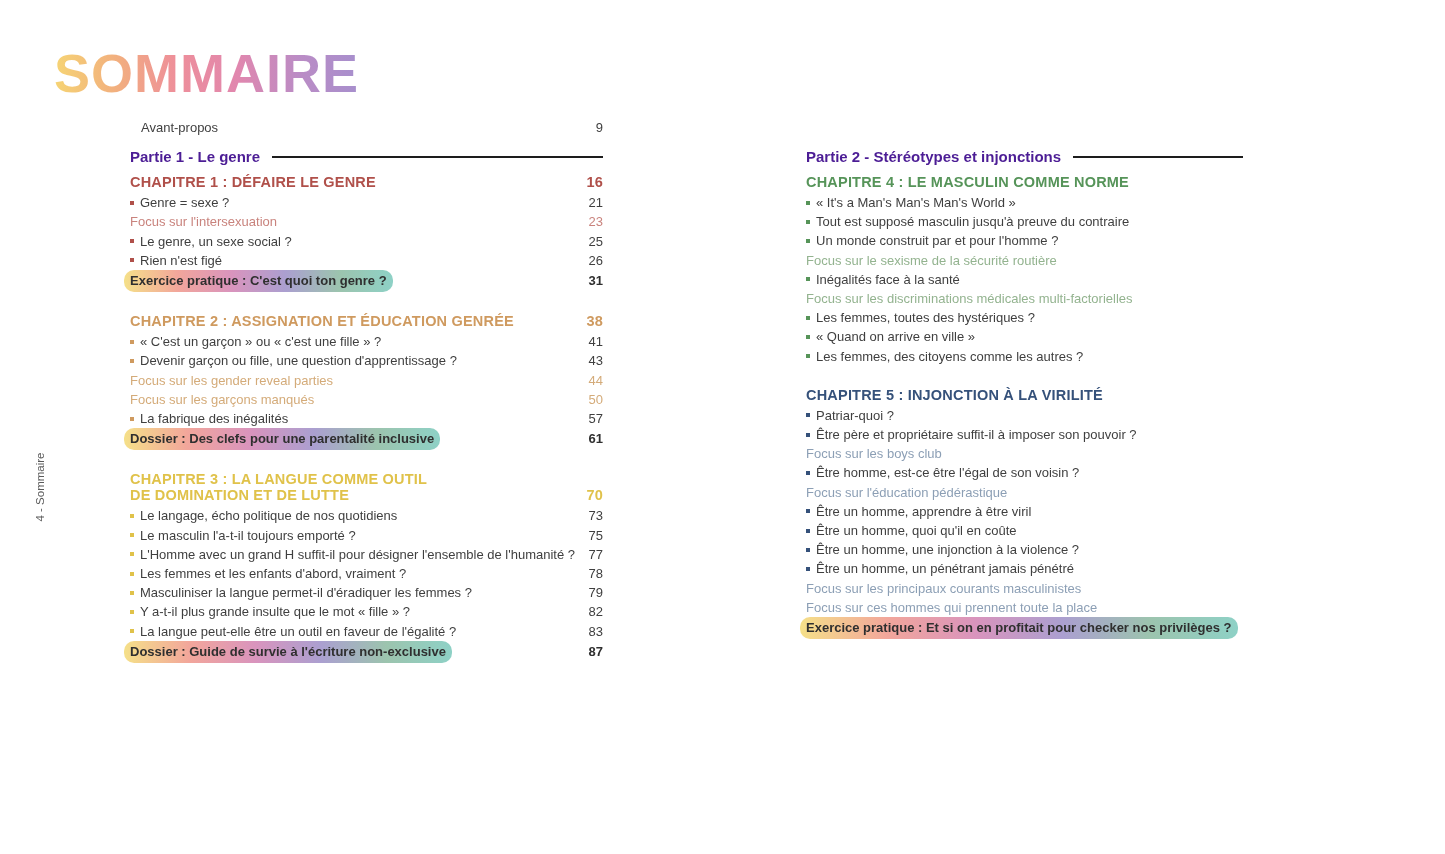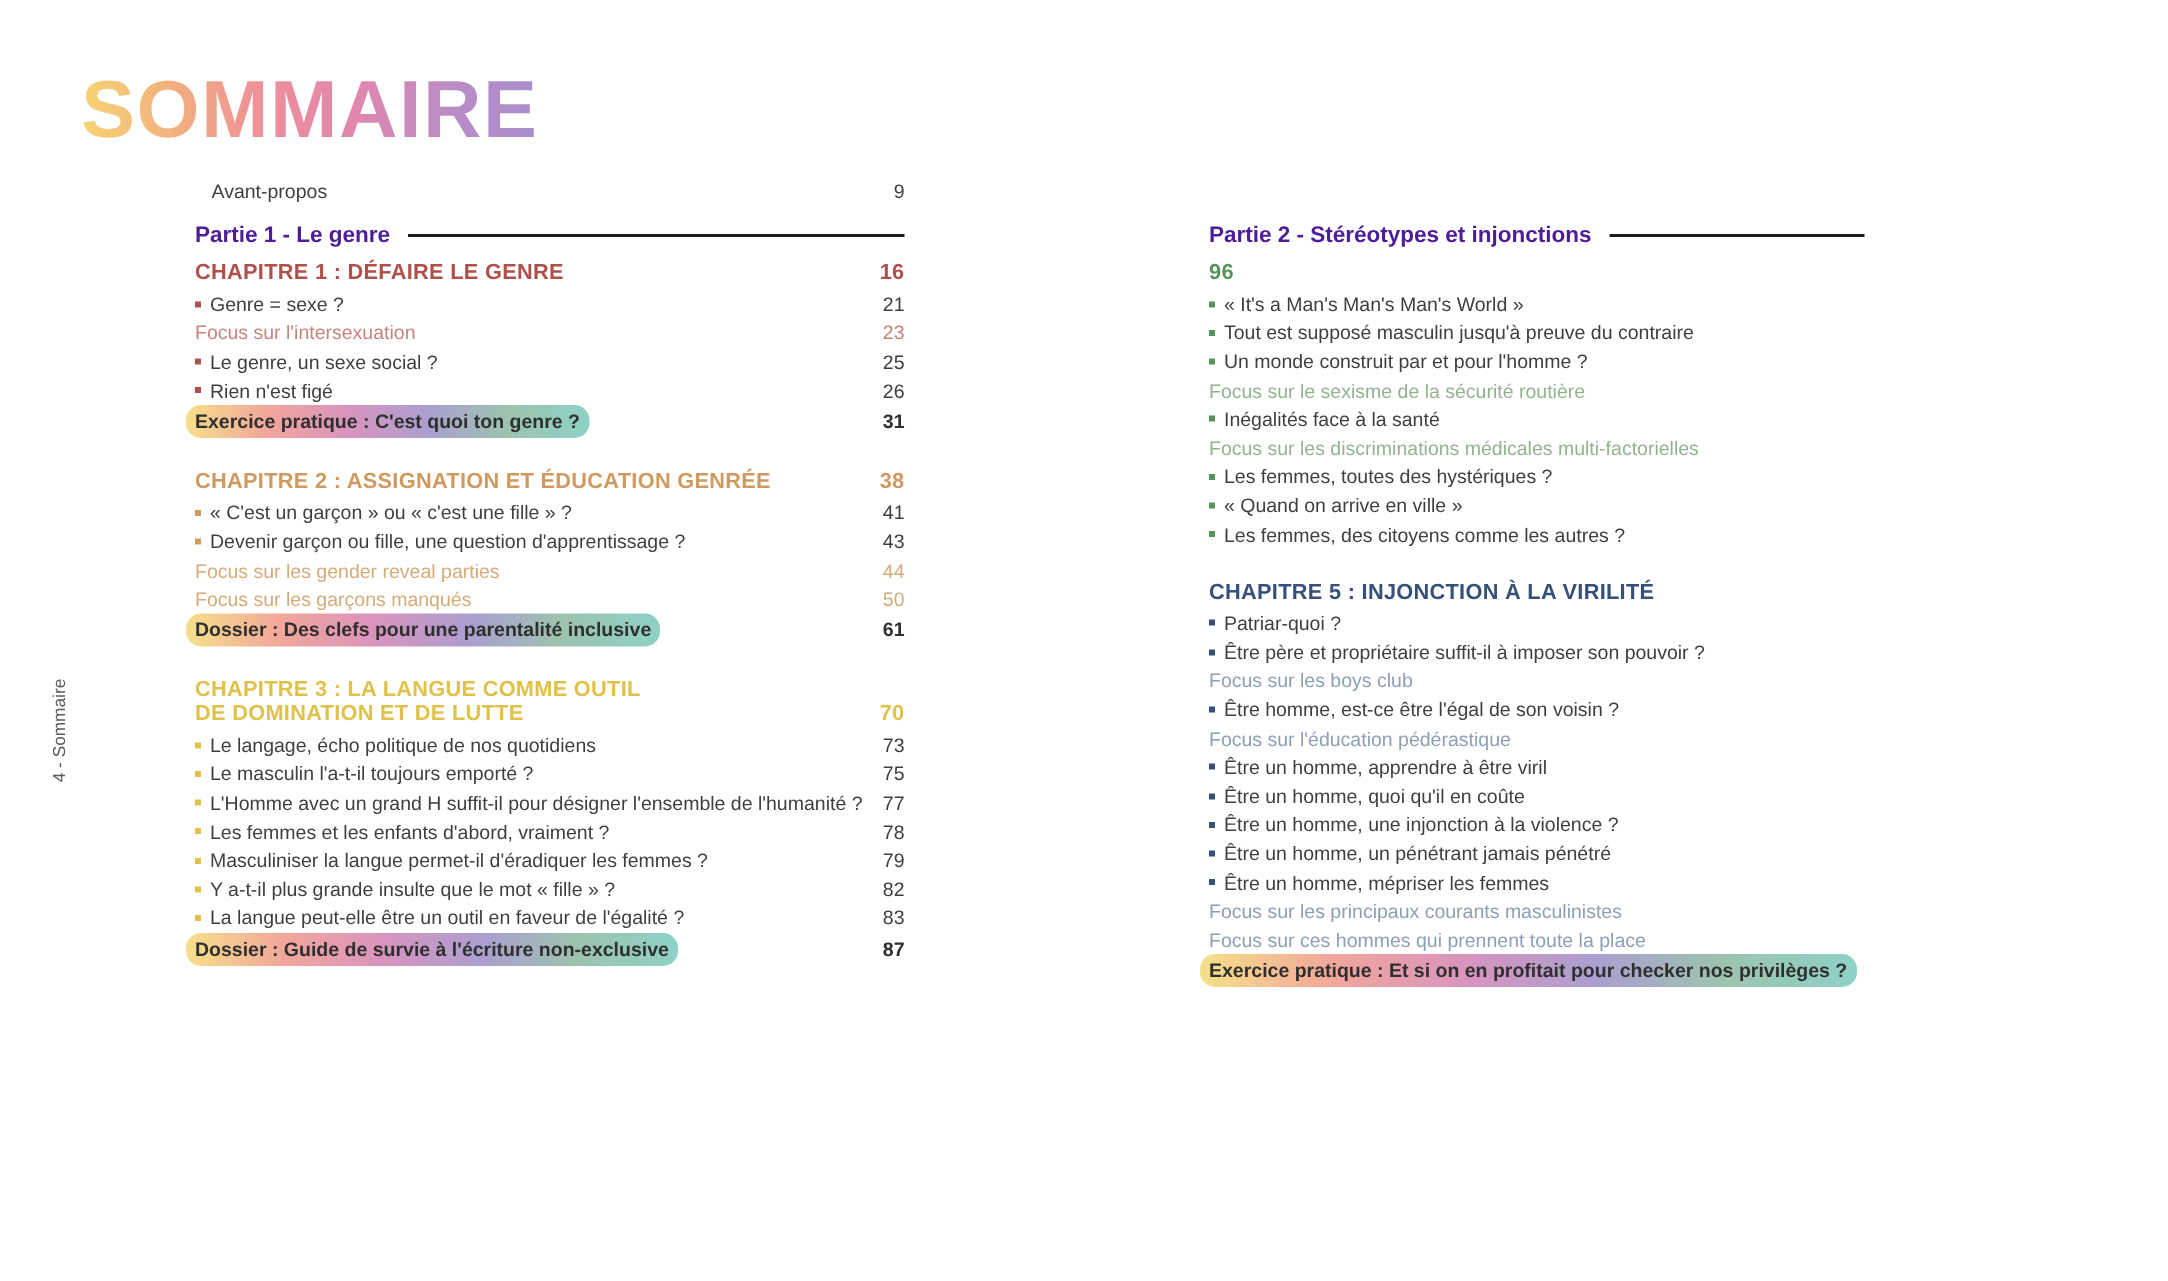--- a/index.html
+++ b/index.html
@@ -98,20 +98,24 @@
               <span class="pagenum">43</span>
             </div>
             <div class="row focus" style="color: rgb(212, 171, 121);">
               <span class="label">Focus sur les gender reveal parties</span>
               <span class="pagenum">44</span>
             </div>
             <div class="row focus" style="color: rgb(212, 171, 121);">
               <span class="label">Focus sur les garçons manqués</span>
               <span class="pagenum">50</span>
             </div>
+            <div class="row bullet">
+              <span class="label"><span class="bullet-sq" style="background: rgb(207, 154, 95);"></span>La fabrique des inégalités</span>
+              <span class="pagenum">57</span>
+            </div>
             <div class="row highlight">
               <span class="label hl" style="background-image: linear-gradient(90deg, rgb(245, 224, 137), rgb(242, 166, 155), rgb(217, 148, 189), rgb(171, 159, 208), rgb(156, 196, 174), rgb(142, 209, 198));">Dossier : Des clefs pour une parentalité inclusive</span>
               <span class="pagenum">61</span>
             </div>
           </div>
           <div class="chapter">
             <div class="chapter-head">
               <div class="chapter-title" style="color: rgb(224, 194, 74);">
                 <div>CHAPITRE 3 : LA LANGUE COMME OUTIL</div>
                 <div>DE DOMINATION ET DE LUTTE</div>
@@ -157,20 +161,23 @@
 
   <div class="col col-right">
     <div id="col-right-parts">
         <div class="part-section">
           <div class="part-header">
             <span class="part-label">Partie 2 - Stéréotypes et injonctions</span>
             <span class="rule"></span>
           </div>
           <div class="chapter">
             <div class="chapter-head">
+              <div class="chapter-title" style="color: rgb(86, 148, 89);">
+                <div>CHAPITRE 4 : LE MASCULIN COMME NORME</div>
+              </div>
               <span class="chapter-page" style="color: rgb(86, 148, 89);">96</span>
             </div>
             <div class="row bullet">
               <span class="label italic"><span class="bullet-sq" style="background: rgb(86, 148, 89);"></span>« It's a Man's Man's Man's World »</span>
               <span class="pagenum">99</span>
             </div>
             <div class="row bullet">
               <span class="label"><span class="bullet-sq" style="background: rgb(86, 148, 89);"></span>Tout est supposé masculin jusqu'à preuve du contraire</span>
               <span class="pagenum">101</span>
             </div>
@@ -238,24 +245,20 @@
               <span class="label"><span class="bullet-sq" style="background: rgb(53, 81, 122);"></span>Être un homme, quoi qu'il en coûte</span>
               <span class="pagenum">142</span>
             </div>
             <div class="row bullet">
               <span class="label"><span class="bullet-sq" style="background: rgb(53, 81, 122);"></span>Être un homme, une injonction à la violence ?</span>
               <span class="pagenum">144</span>
             </div>
             <div class="row bullet">
               <span class="label"><span class="bullet-sq" style="background: rgb(53, 81, 122);"></span>Être un homme, un pénétrant jamais pénétré</span>
               <span class="pagenum">148</span>
-            </div>
-            <div class="row bullet">
-              <span class="label"><span class="bullet-sq" style="background: rgb(53, 81, 122);"></span>Être un homme, mépriser les femmes</span>
-              <span class="pagenum">151</span>
             </div>
             <div class="row focus" style="color: rgb(140, 159, 181);">
               <span class="label">Focus sur les principaux courants masculinistes</span>
               <span class="pagenum">153</span>
             </div>
             <div class="row focus" style="color: rgb(140, 159, 181);">
               <span class="label">Focus sur ces hommes qui prennent toute la place</span>
               <span class="pagenum">155</span>
             </div>
             <div class="row highlight">

